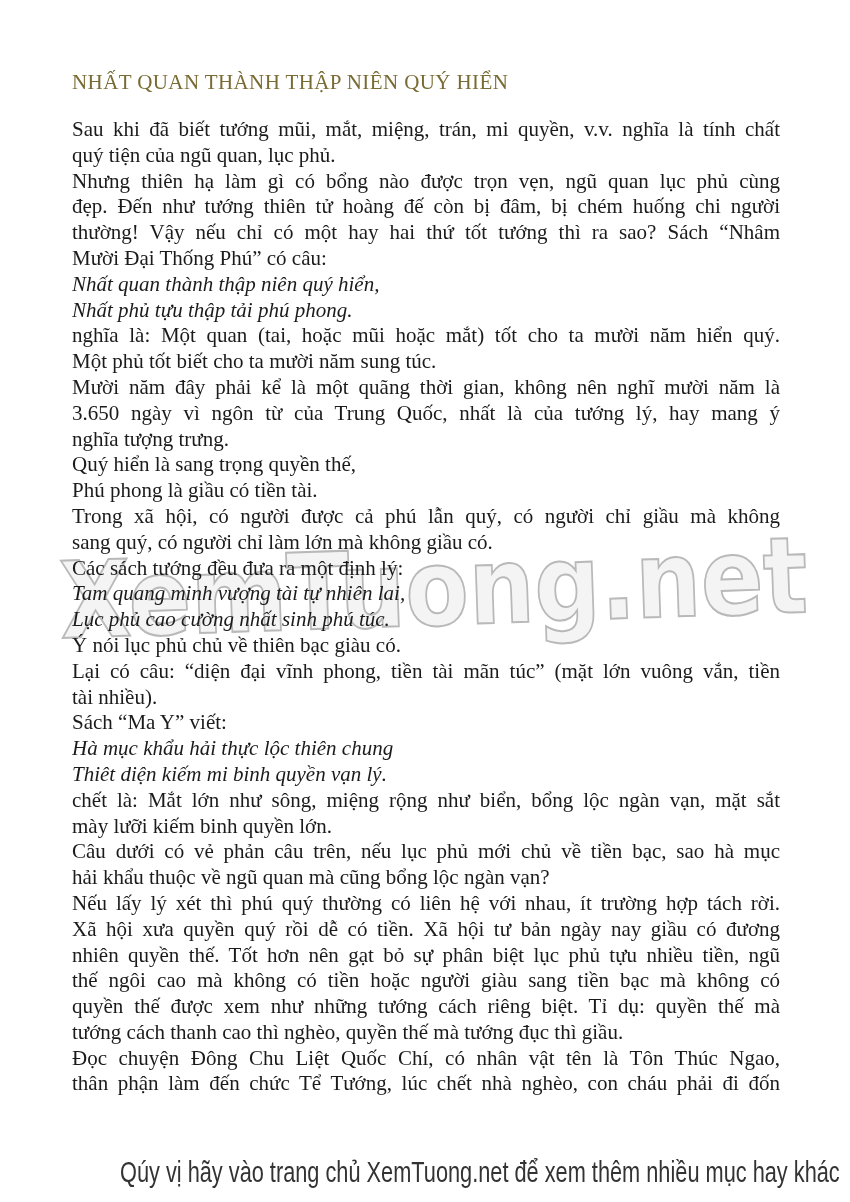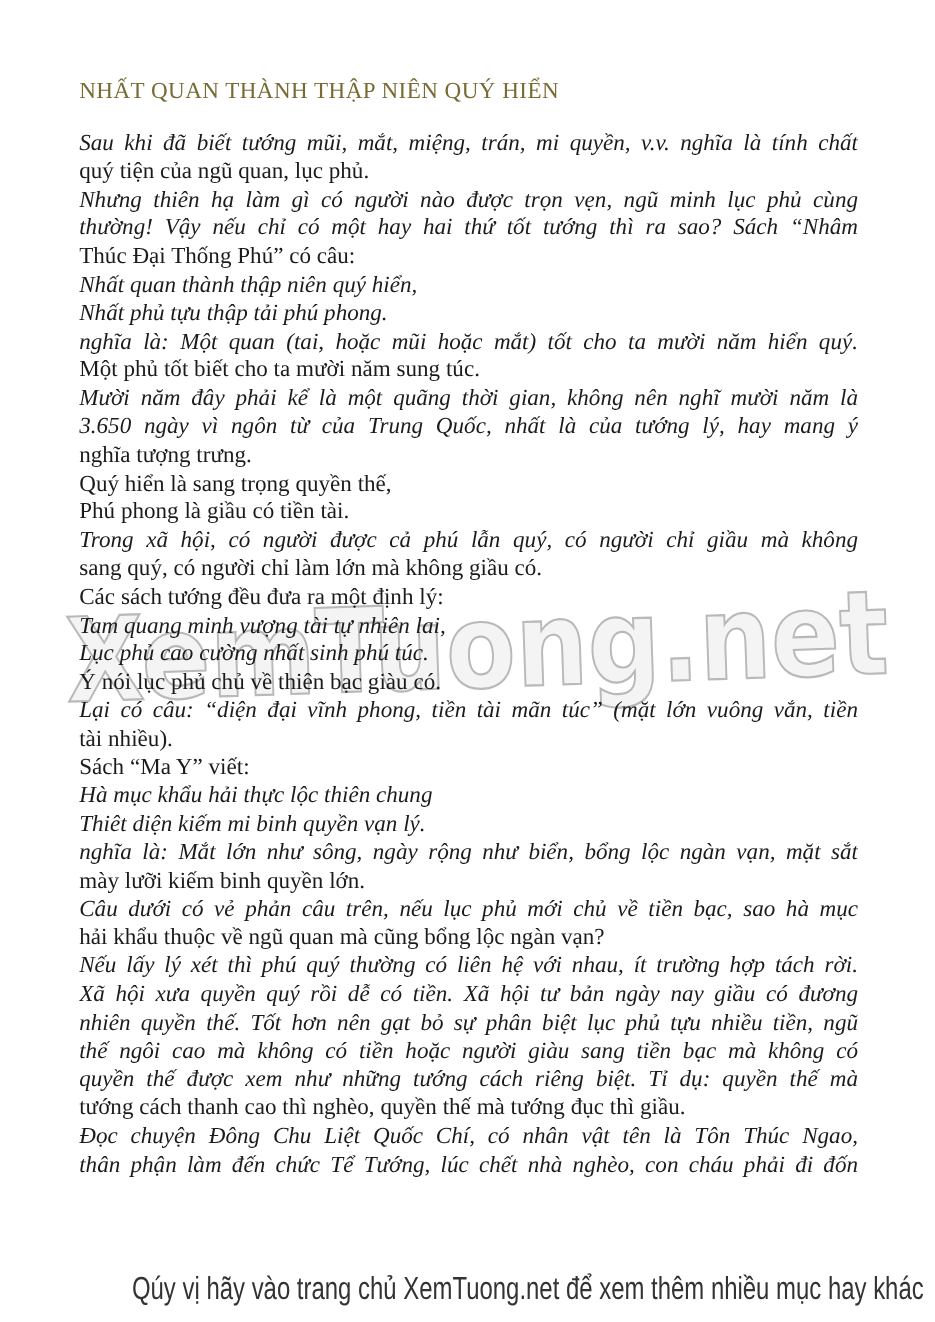--- a/index.html
+++ b/index.html
@@ -39,21 +39,21 @@
     width: 708px;
     font-size: 21px;
     color: #1b1b1b;
   }
   .line {
     line-height: 25.8px;
     height: 25.8px;
     overflow: hidden;
     text-align: justify;
   }
-  .line.just { text-align-last: justify; font-style: italic; }
+  .line.just { text-align-last: justify; }
   .line.italic { font-style: italic; }
   .footer {
     position: absolute;
     top: 1156px; left: 0;
     width: 850px;
     text-align: left;
   }
   .footer-inner {
     display: inline-block;
     font-family: "Liberation Sans", sans-serif;
@@ -69,44 +69,45 @@
 
 <div class="watermark">XemTuong.net</div>
 
 <div class="page-content">
 
   <div class="doc-title">NHẤT QUAN THÀNH THẬP NIÊN QUÝ HIỂN</div>
 
   <div class="body-text">
       <div class="line just">Sau khi đã biết tướng mũi, mắt, miệng, trán, mi quyền, v.v. nghĩa là tính chất</div>
       <div class="line">quý tiện của ngũ quan, lục phủ.</div>
-      <div class="line just">Nhưng thiên hạ làm gì có người nào được trọn vẹn, ngũ minh lục phủ cùng</div>
+      <div class="line just">Nhưng thiên hạ làm gì có bổng nào được trọn vẹn, ngũ quan lục phủ cùng</div>
+      <div class="line just">đẹp. Đến như tướng thiên tử hoàng đế còn bị đâm, bị chém huống chi người</div>
       <div class="line just">thường! Vậy nếu chỉ có một hay hai thứ tốt tướng thì ra sao? Sách “Nhâm</div>
-      <div class="line">Thúc Đại Thống Phú” có câu:</div>
+      <div class="line">Mười Đại Thống Phú” có câu:</div>
       <div class="line italic">Nhất quan thành thập niên quý hiển,</div>
       <div class="line italic">Nhất phủ tựu thập tải phú phong.</div>
       <div class="line just">nghĩa là: Một quan (tai, hoặc mũi hoặc mắt) tốt cho ta mười năm hiển quý.</div>
       <div class="line">Một phủ tốt biết cho ta mười năm sung túc.</div>
       <div class="line just">Mười năm đây phải kể là một quãng thời gian, không nên nghĩ mười năm là</div>
       <div class="line just">3.650 ngày vì ngôn từ của Trung Quốc, nhất là của tướng lý, hay mang ý</div>
       <div class="line">nghĩa tượng trưng.</div>
       <div class="line">Quý hiển là sang trọng quyền thế,</div>
       <div class="line">Phú phong là giầu có tiền tài.</div>
       <div class="line just">Trong xã hội, có người được cả phú lẫn quý, có người chỉ giầu mà không</div>
       <div class="line">sang quý, có người chỉ làm lớn mà không giầu có.</div>
       <div class="line">Các sách tướng đều đưa ra một định lý:</div>
       <div class="line italic">Tam quang minh vượng tài tự nhiên lai,</div>
       <div class="line italic">Lục phủ cao cường nhất sinh phú túc.</div>
       <div class="line">Ý nói lục phủ chủ về thiên bạc giàu có.</div>
       <div class="line just">Lại có câu: “diện đại vĩnh phong, tiền tài mãn túc” (mặt lớn vuông vắn, tiền</div>
       <div class="line">tài nhiều).</div>
       <div class="line">Sách “Ma Y” viết:</div>
       <div class="line italic">Hà mục khẩu hải thực lộc thiên chung</div>
       <div class="line italic">Thiêt diện kiếm mi binh quyền vạn lý.</div>
-      <div class="line just">nghĩa là: Mắt lớn như sông, ngày rộng như biển, bổng lộc ngàn vạn, mặt sắt</div>
+      <div class="line just">chết là: Mắt lớn như sông, miệng rộng như biển, bổng lộc ngàn vạn, mặt sắt</div>
       <div class="line">mày lưỡi kiếm binh quyền lớn.</div>
       <div class="line just">Câu dưới có vẻ phản câu trên, nếu lục phủ mới chủ về tiền bạc, sao hà mục</div>
       <div class="line">hải khẩu thuộc về ngũ quan mà cũng bổng lộc ngàn vạn?</div>
       <div class="line just">Nếu lấy lý xét thì phú quý thường có liên hệ với nhau, ít trường hợp tách rời.</div>
       <div class="line just">Xã hội xưa quyền quý rồi dễ có tiền. Xã hội tư bản ngày nay giầu có đương</div>
       <div class="line just">nhiên quyền thế. Tốt hơn nên gạt bỏ sự phân biệt lục phủ tựu nhiều tiền, ngũ</div>
       <div class="line just">thế ngôi cao mà không có tiền hoặc người giàu sang tiền bạc mà không có</div>
       <div class="line just">quyền thế được xem như những tướng cách riêng biệt. Tỉ dụ: quyền thế mà</div>
       <div class="line">tướng cách thanh cao thì nghèo, quyền thế mà tướng đục thì giầu.</div>
       <div class="line just">Đọc chuyện Đông Chu Liệt Quốc Chí, có nhân vật tên là Tôn Thúc Ngao,</div>

